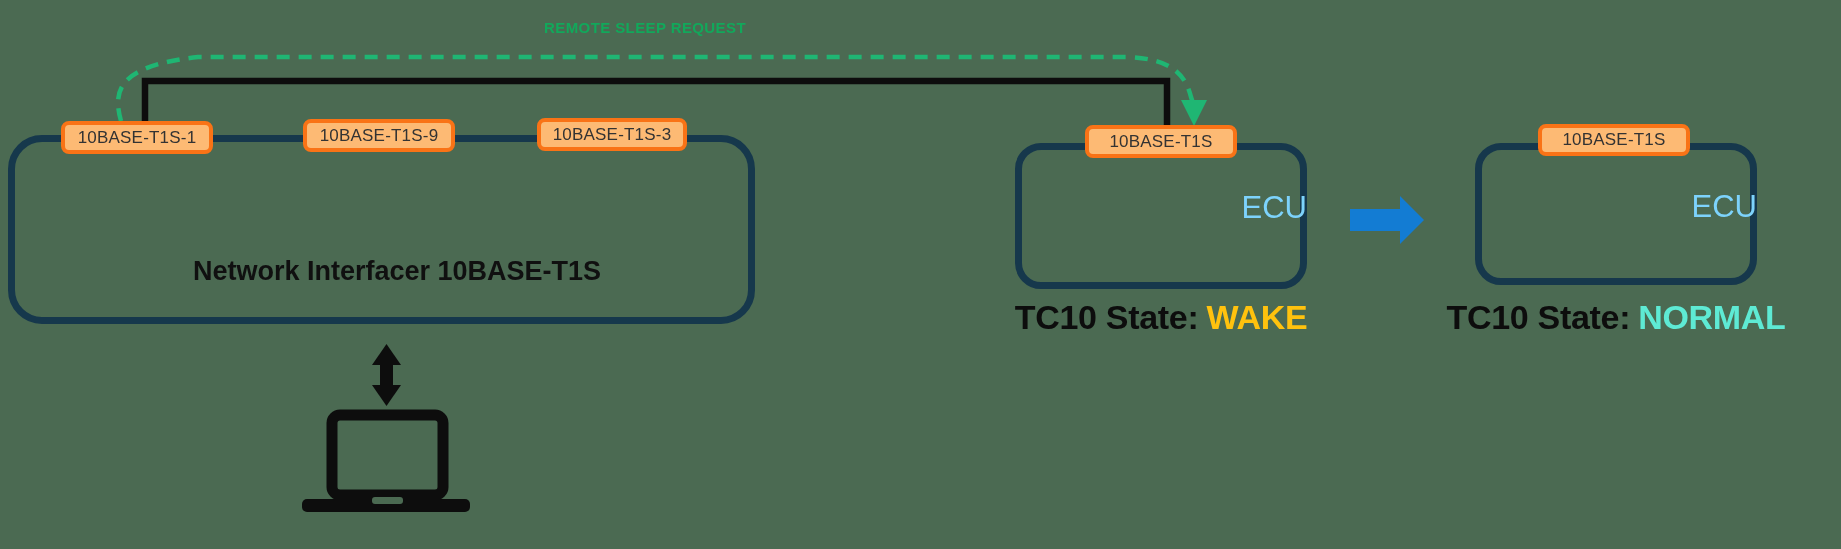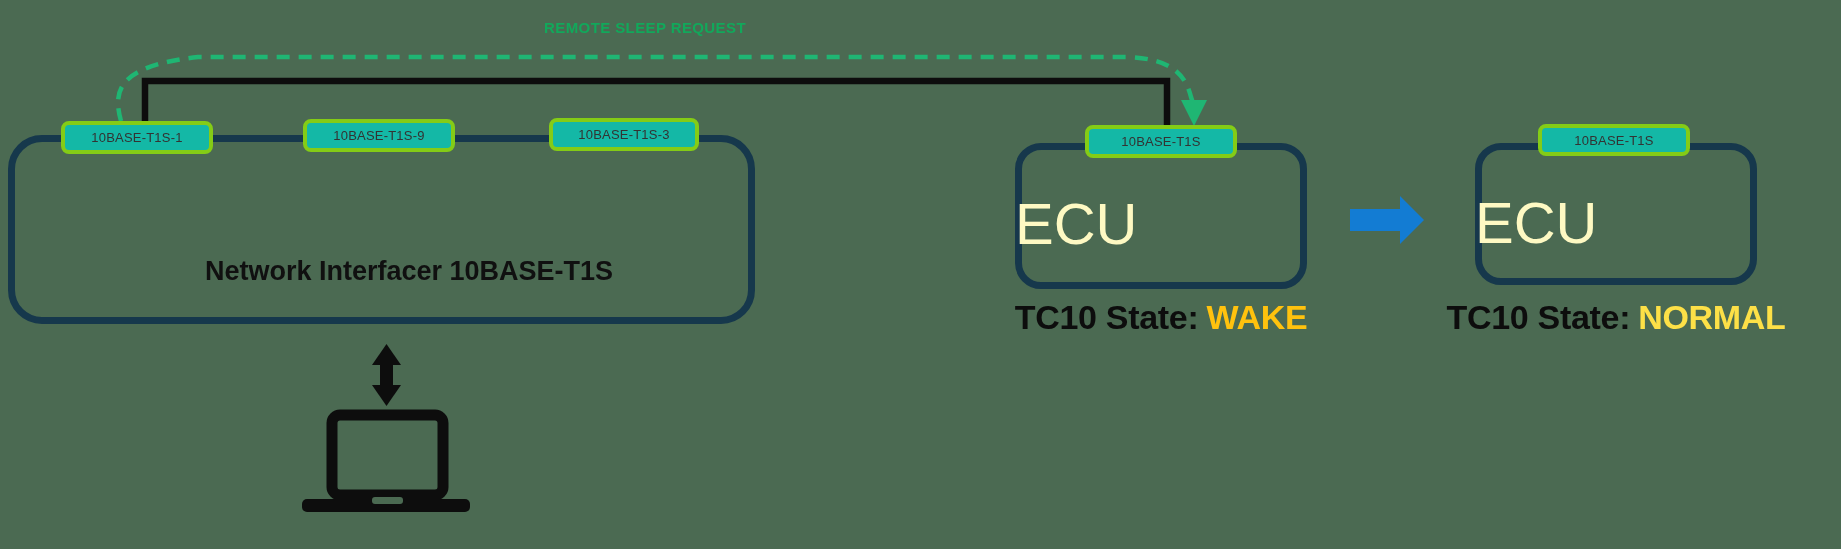--- a/index.html
+++ b/index.html
@@ -14,42 +14,42 @@
     border:7px solid #16384C;border-radius:34px;box-sizing:border-box;z-index:1;
   }
   .ecu-box{
     position:absolute;border:7px solid #16384C;border-radius:26px;
     box-sizing:border-box;z-index:1;
   }
   .ecu-box.sleep{left:1015px;top:143px;width:292px;height:146px;}
   .ecu-box.normal{left:1475px;top:143px;width:282px;height:142px;}
   .port{
     position:absolute;display:flex;align-items:center;justify-content:center;
-    background:#14b8a6;border:4px solid #84cc16;border-radius:8px;
+    background:#fdba74;border:4px solid #f97316;border-radius:8px;
     box-sizing:border-box;z-index:3;
-    font-size:13px;color:#333333;letter-spacing:0.2px;white-space:nowrap;
+    font-size:17px;color:#333333;letter-spacing:0.2px;white-space:nowrap;
   }
   .port.p1{left:61px;top:121px;width:152px;height:33px;}
   .port.p2{left:303px;top:119px;width:152px;height:33px;}
-  .port.p3{left:549px;top:118px;width:150px;height:33px;}
+  .port.p3{left:537px;top:118px;width:150px;height:33px;}
   .port.usb{left:310px;top:310px;width:157px;height:33px;}
   .port.ecu1{left:1085px;top:125px;width:152px;height:33px;}
   .port.ecu2{left:1538px;top:124px;width:152px;height:32px;}
   .wake-label{
     position:absolute;left:445px;top:19px;width:400px;text-align:center;
     font-size:15px;font-weight:700;letter-spacing:0.4px;color:#12A85B;z-index:3;
     white-space:nowrap;
   }
   .interfacer-title{
-    position:absolute;left:12px;top:256px;width:794px;text-align:center;
+    position:absolute;left:0;top:256px;width:794px;text-align:center;
     font-size:27px;font-weight:600;color:#101010;z-index:3;white-space:nowrap;
   }
   .ecu-name{
-    position:absolute;text-align:left;font-size:58px;font-weight:400;
-    color:#fef9c3;z-index:3;letter-spacing:0px;
+    position:absolute;text-align:right;font-size:31px;font-weight:400;
+    color:#7dd3fc;z-index:3;letter-spacing:0px;
   }
   .ecu-name.sleep{left:1015px;top:190px;width:292px;}
   .ecu-name.normal{left:1475px;top:189px;width:282px;}
   .state-line{
     position:absolute;display:flex;justify-content:center;align-items:baseline;
     font-size:34px;font-weight:700;color:#0D0D0D;z-index:3;white-space:nowrap;
     letter-spacing:-0.3px;
   }
   .state-line.sleep{left:1000px;top:298px;width:322px;}
   .state-line.normal{left:1460px;top:298px;width:312px;}
@@ -98,16 +98,16 @@
   <div class="state-line sleep">
     <span>TC10 State:</span>
     <span class="state-value sleep" style="color: rgb(255, 194, 14);">WAKE</span>
   </div>
 
   <div class="ecu-box normal"></div>
   <div class="port ecu2">10BASE-T1S</div>
   <div class="ecu-name normal">ECU</div>
   <div class="state-line normal">
     <span>TC10 State:</span>
-    <span class="state-value normal" style="color: #fde047;">NORMAL</span>
+    <span class="state-value normal" style="color: #5eead4;">NORMAL</span>
   </div>
 
 </div>
 
 </body></html>

